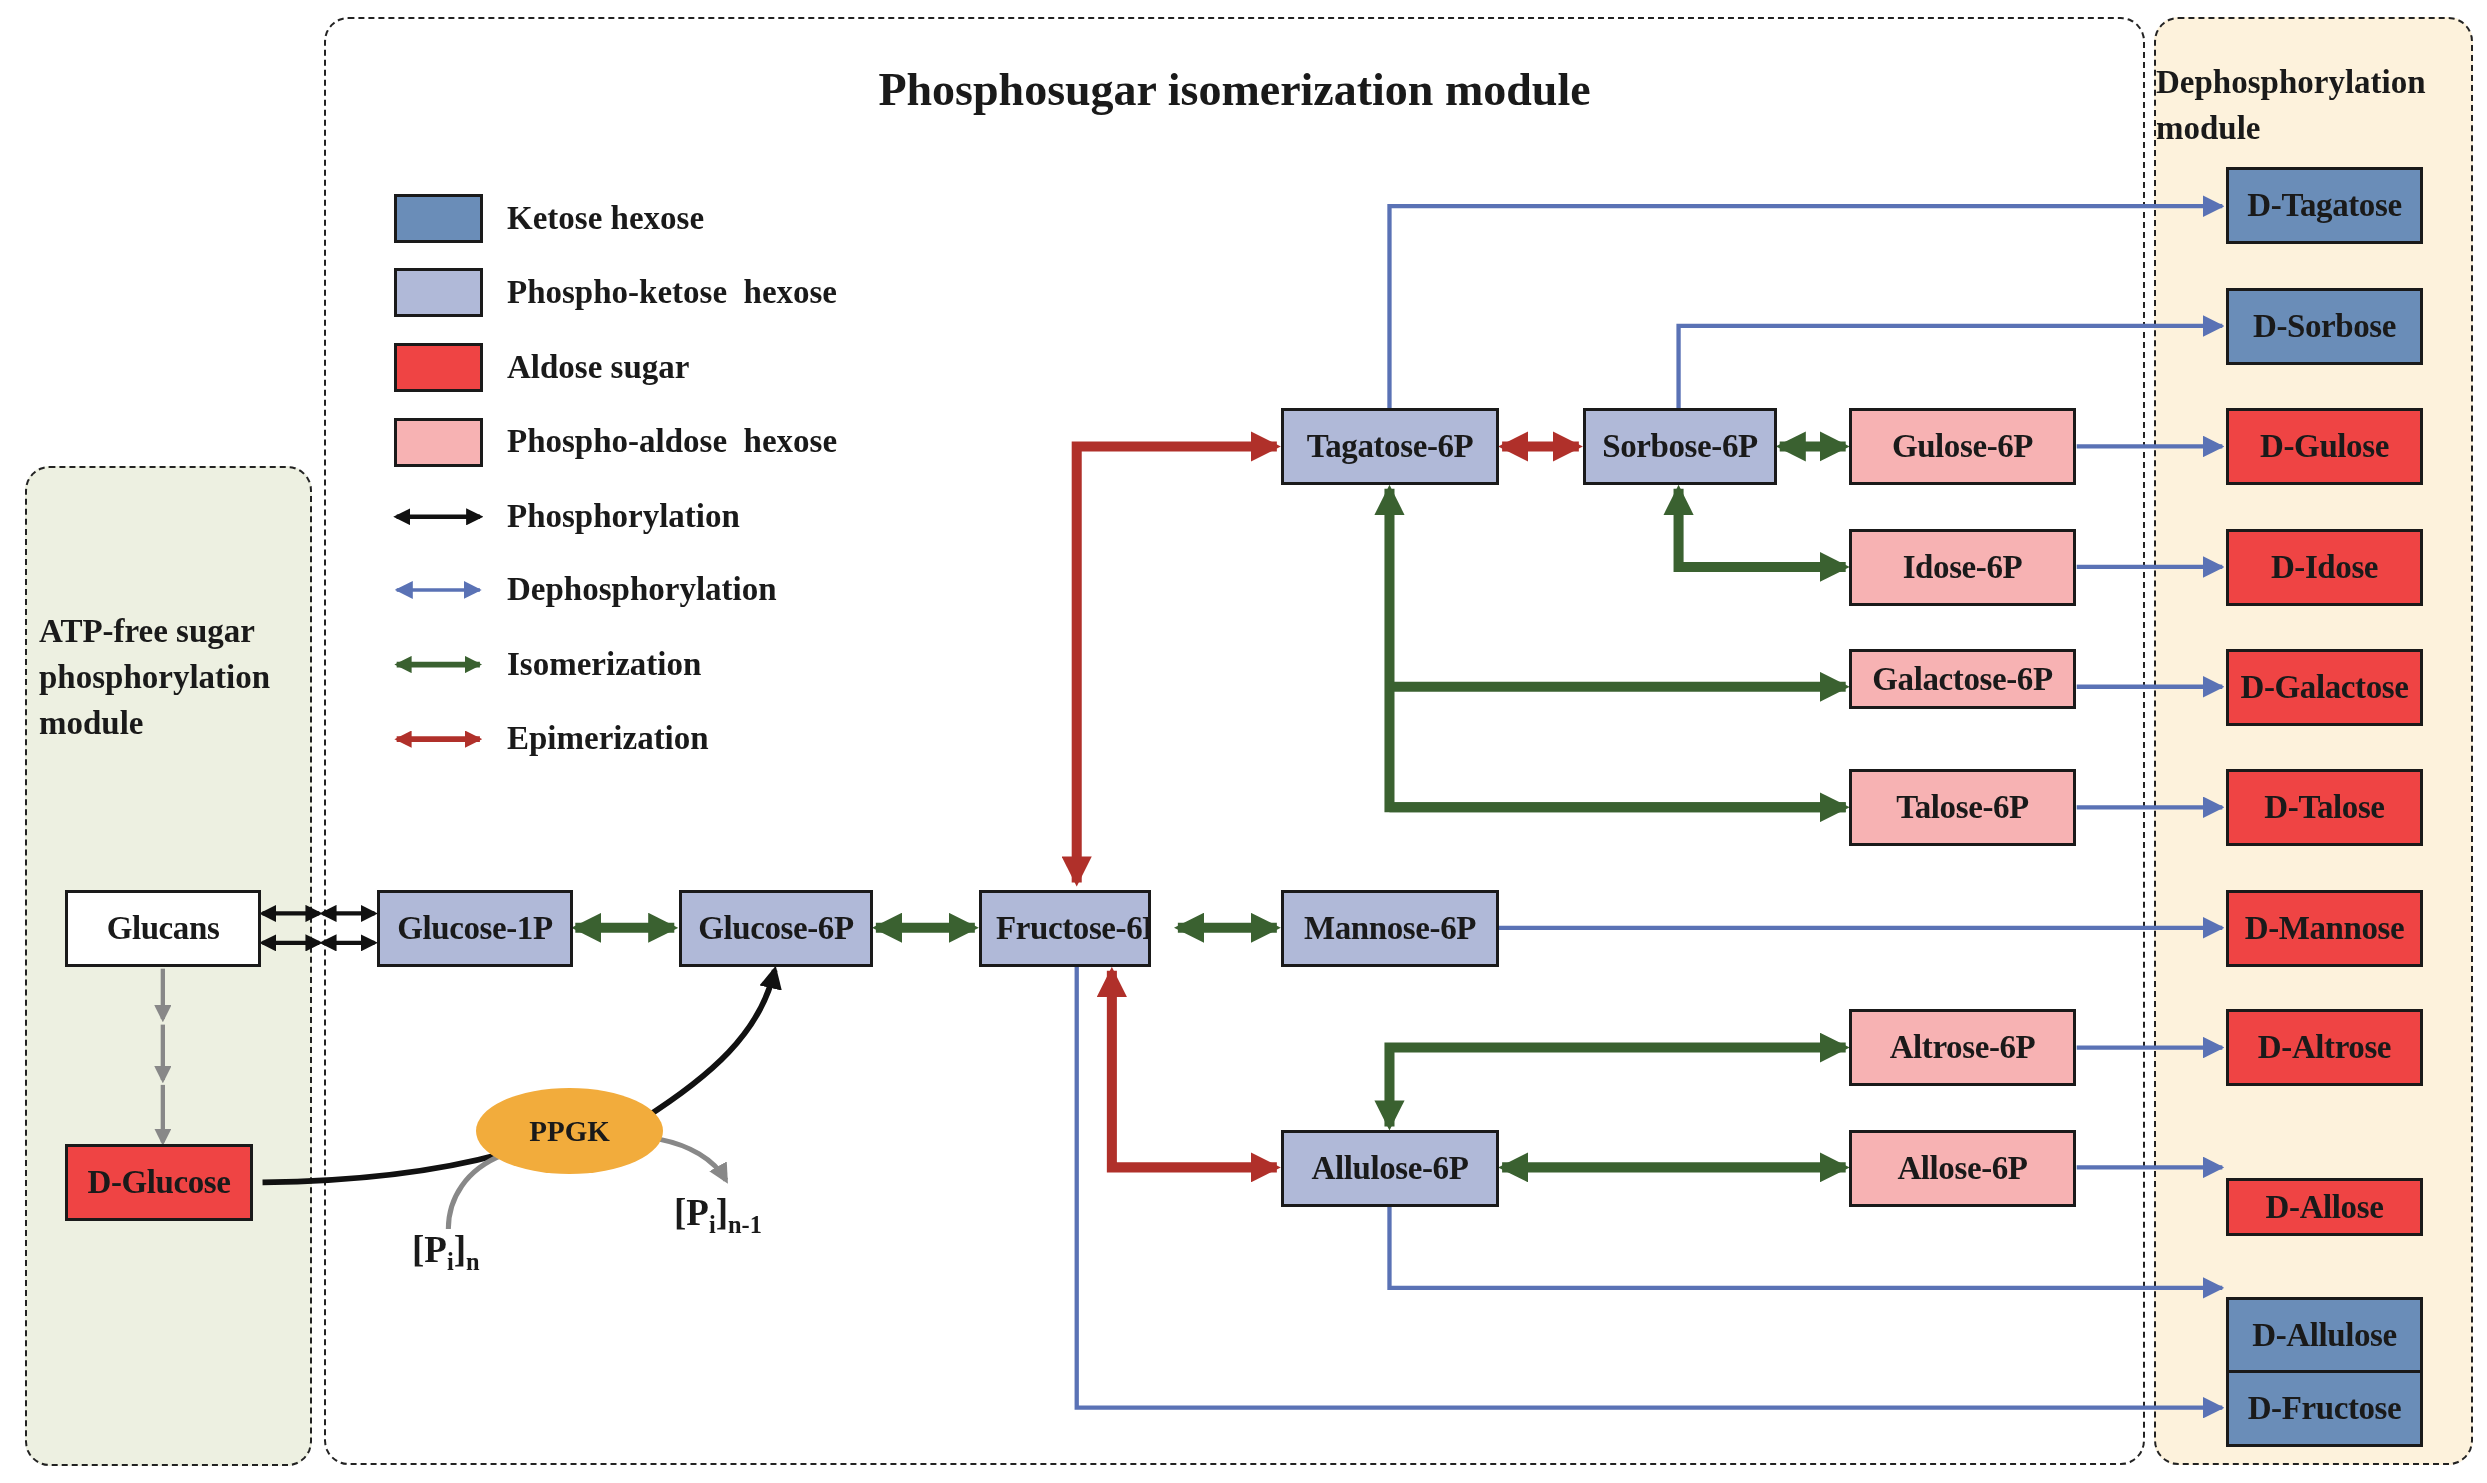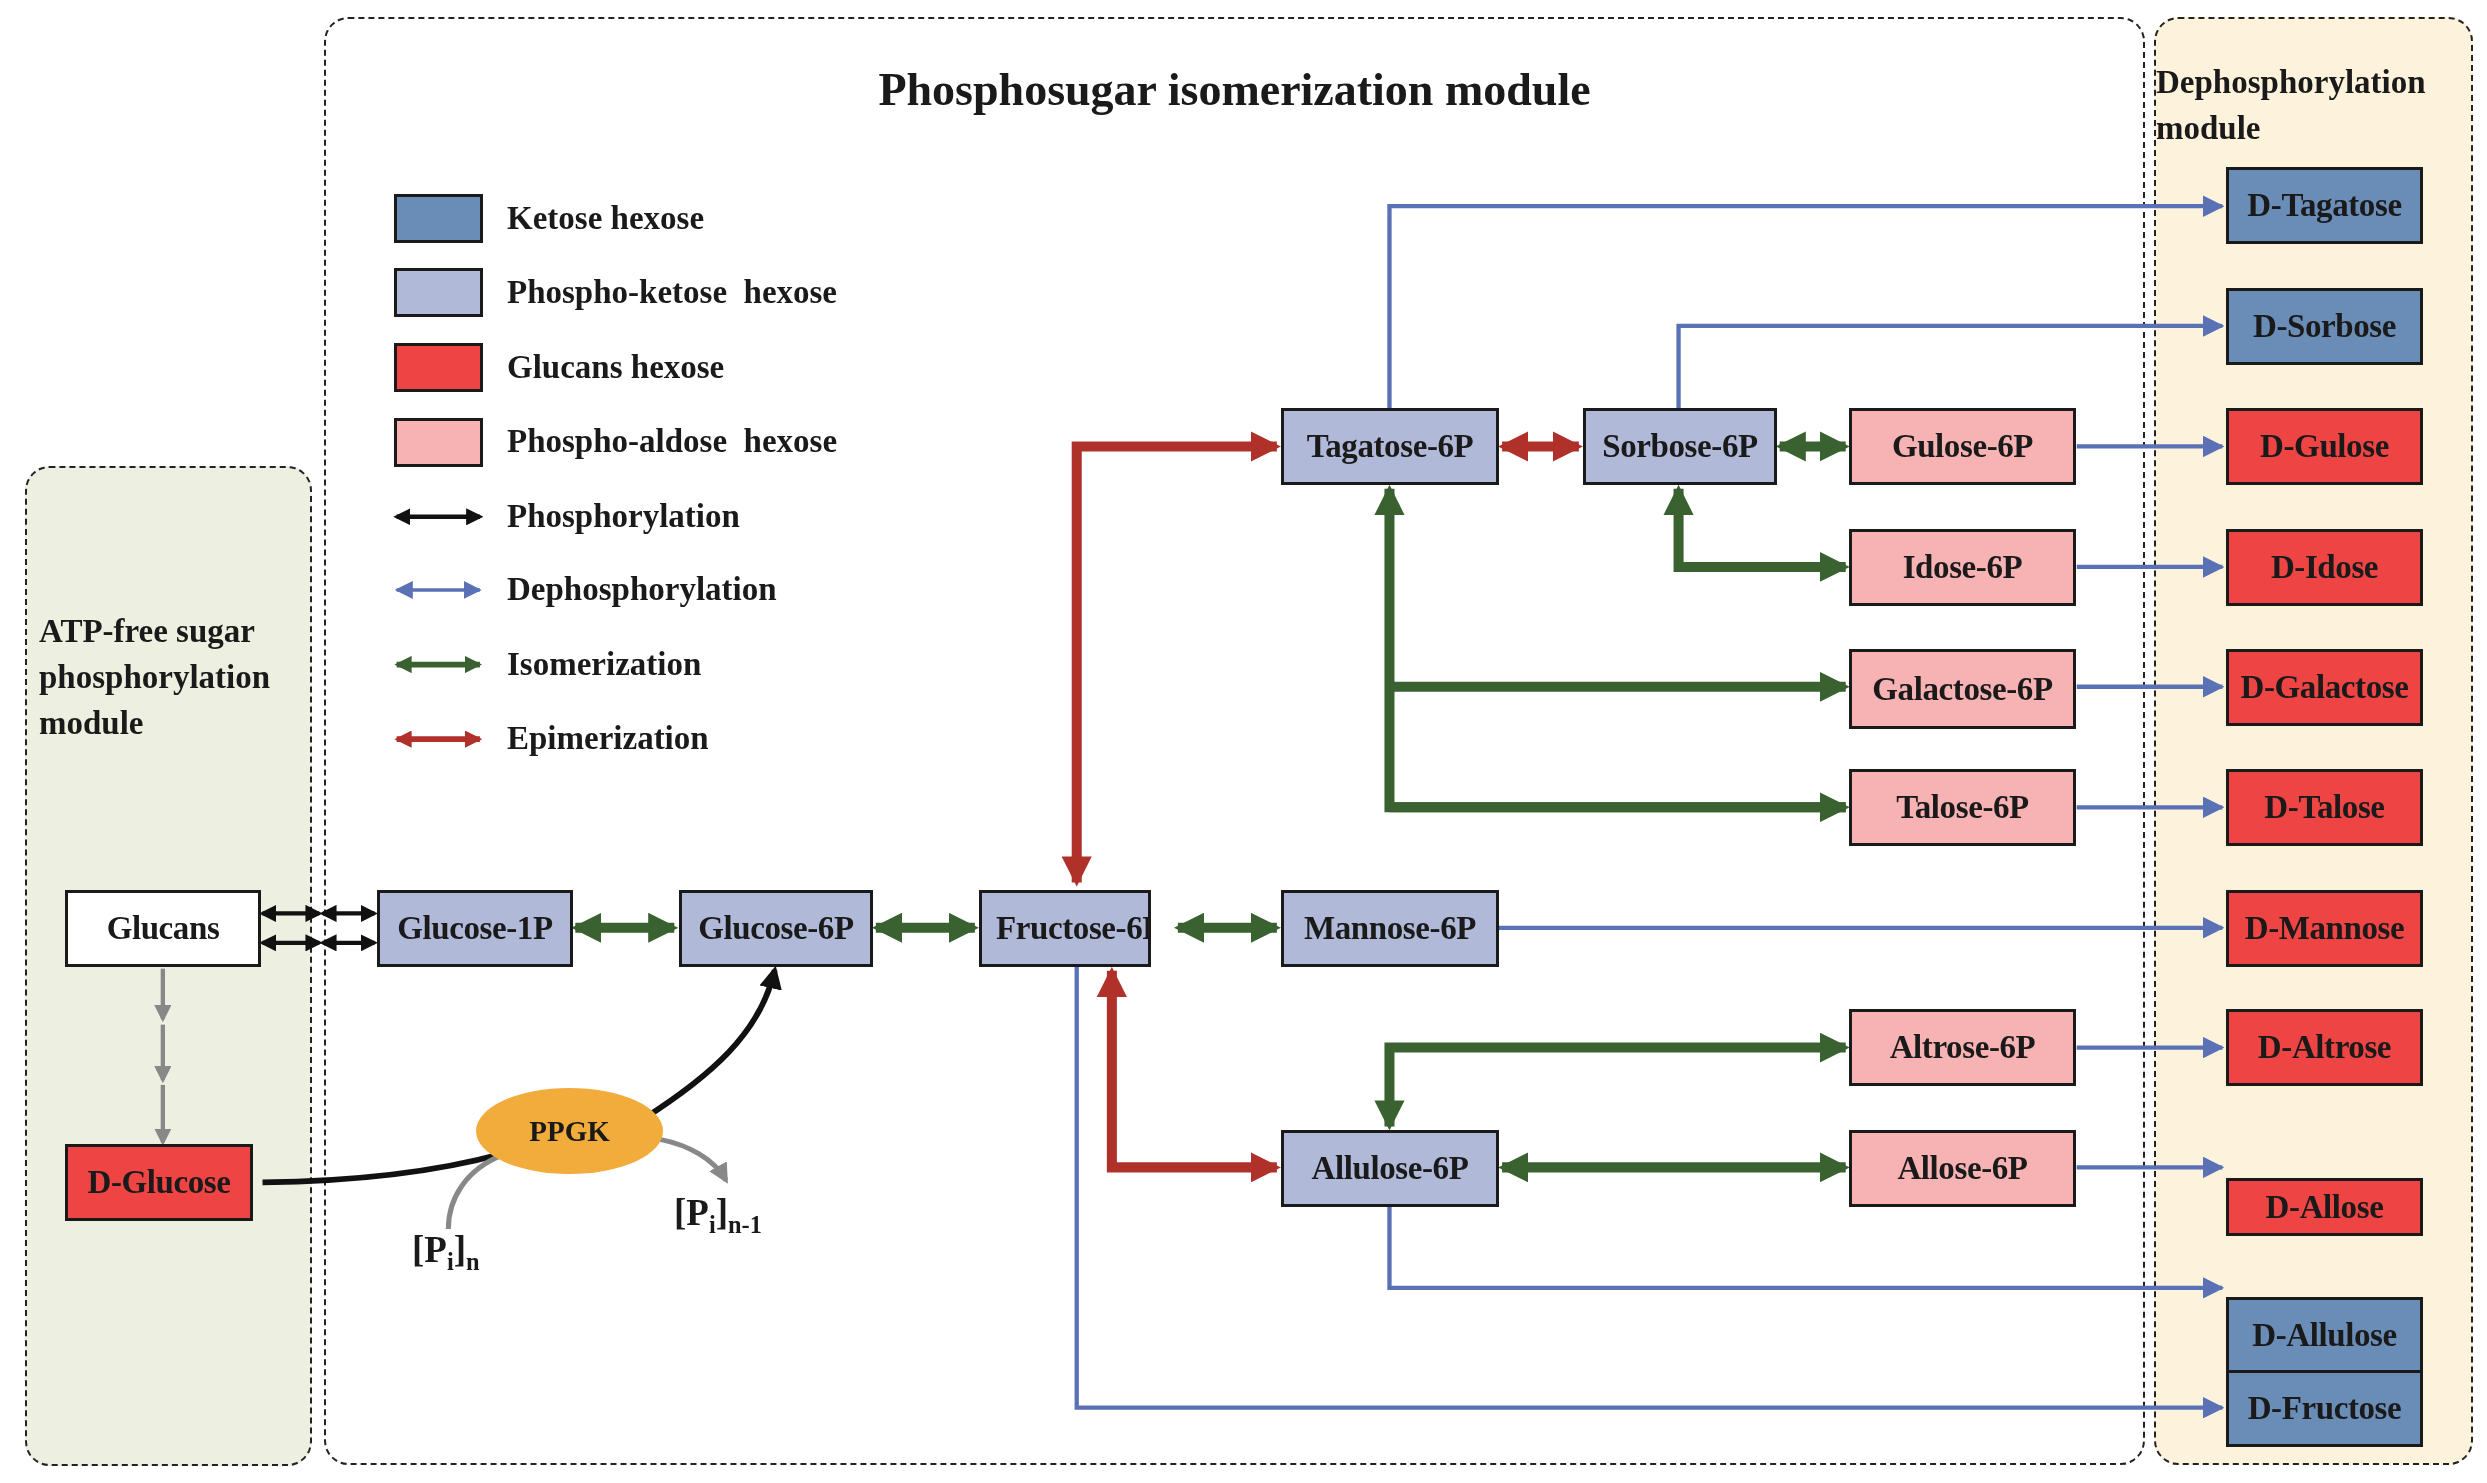--- a/index.html
+++ b/index.html
@@ -44,21 +44,21 @@
   <div>Dephosphorylation</div>
   <div>module</div>
 </div>
 
 <div class="leg-sq k" style="top:194px;"></div>
 <div class="leg-sq pk" style="top:268px;"></div>
 <div class="leg-sq a" style="top:343px;"></div>
 <div class="leg-sq pa" style="top:418px;"></div>
 <div class="leg-text" style="top:197px;">Ketose hexose</div>
 <div class="leg-text" style="top:271px; white-space:pre;">Phospho-ketose  hexose</div>
-<div class="leg-text" style="top:346px;">Glucans hexose</div>
+<div class="leg-text" style="top:346px;">Aldose sugar</div>
 <div class="leg-text" style="top:420px; white-space:pre;">Phospho-aldose  hexose</div>
 <div class="leg-text" style="top:495px;">Phosphorylation</div>
 <div class="leg-text" style="top:568px;">Dephosphorylation</div>
 <div class="leg-text" style="top:643px;">Isomerization</div>
 <div class="leg-text" style="top:717px;">Epimerization</div>
 
 <svg id="edges" width="2487" height="1484" viewBox="0 0 3467 2068">
   <defs>
     <marker id="mk-blk" markerWidth="4" markerHeight="4" refX="3.2" refY="2" orient="auto-start-reverse" markerUnits="strokeWidth">
         <path d="M0,0 L4,2 L0,4 Z" fill="#111"></path>
@@ -136,21 +136,21 @@
 <div class="node pk" style="left:377px; top:890px; width:196px; height:77px;">Glucose-1P</div>
 <div class="node pk" style="left:679px; top:890px; width:194px; height:77px;">Glucose-6P</div>
 <div class="node pk" style="left:979px; top:890px; width:172px; height:77px;padding-left:28px;">Fructose-6P</div>
 <div class="node pk" style="left:1281px; top:890px; width:218px; height:77px;">Mannose-6P</div>
 <div class="node pk" style="left:1281px; top:408px; width:218px; height:77px;">Tagatose-6P</div>
 <div class="node pk" style="left:1583px; top:408px; width:194px; height:77px;">Sorbose-6P</div>
 <div class="node pk" style="left:1281px; top:1130px; width:218px; height:77px;">Allulose-6P</div>
 
 <div class="node pa" style="left:1849px; top:408px; width:227px; height:77px;">Gulose-6P</div>
 <div class="node pa" style="left:1849px; top:529px; width:227px; height:77px;">Idose-6P</div>
-<div class="node pa" style="left:1849px; top:649px; width:227px; height:80px;">Galactose-6P</div>
+<div class="node pa" style="left:1849px; top:649px; width:227px; height:60px;">Galactose-6P</div>
 <div class="node pa" style="left:1849px; top:769px; width:227px; height:77px;">Talose-6P</div>
 <div class="node pa" style="left:1849px; top:1009px; width:227px; height:77px;">Altrose-6P</div>
 <div class="node pa" style="left:1849px; top:1130px; width:227px; height:77px;">Allose-6P</div>
 
 <div class="node k" style="left:2226px; top:167px; width:197px; height:77px;">D-Tagatose</div>
 <div class="node k" style="left:2226px; top:288px; width:197px; height:77px;">D-Sorbose</div>
 <div class="node a" style="left:2226px; top:408px; width:197px; height:77px;">D-Gulose</div>
 <div class="node a" style="left:2226px; top:529px; width:197px; height:77px;">D-Idose</div>
 <div class="node a" style="left:2226px; top:649px; width:197px; height:77px;">D-Galactose</div>
 <div class="node a" style="left:2226px; top:769px; width:197px; height:77px;">D-Talose</div>

